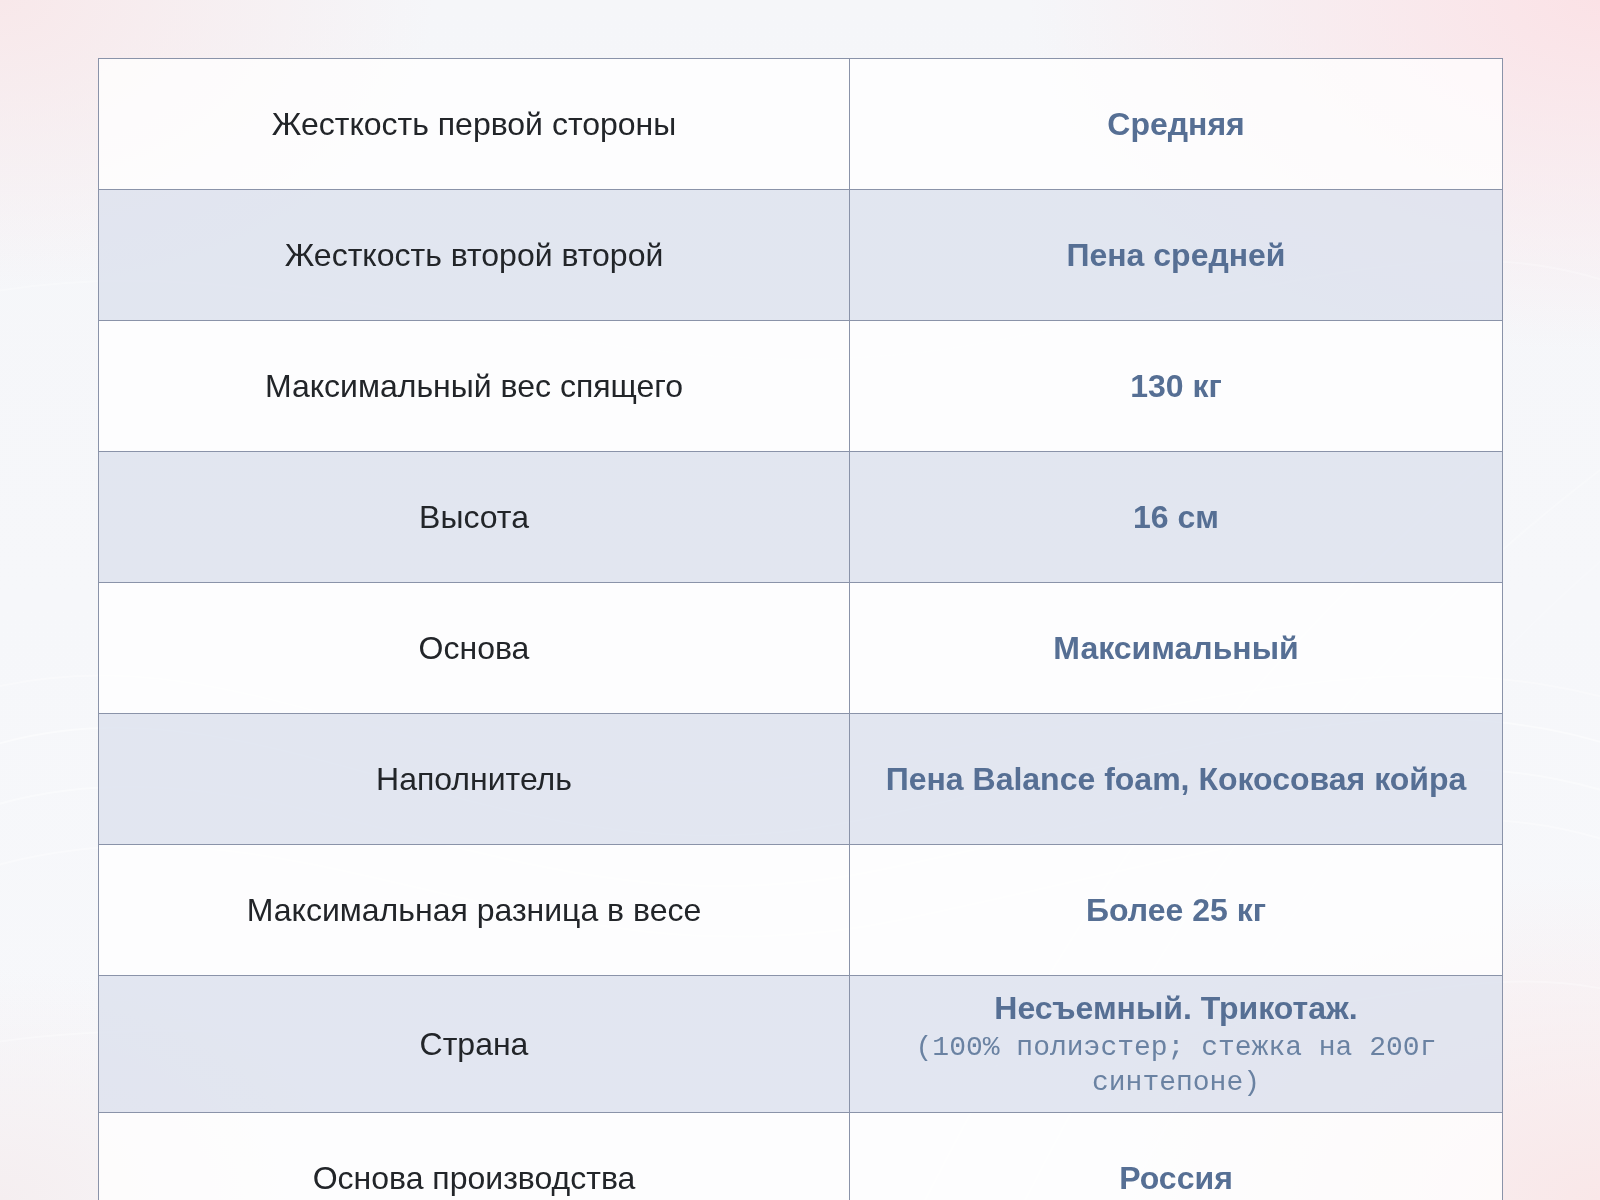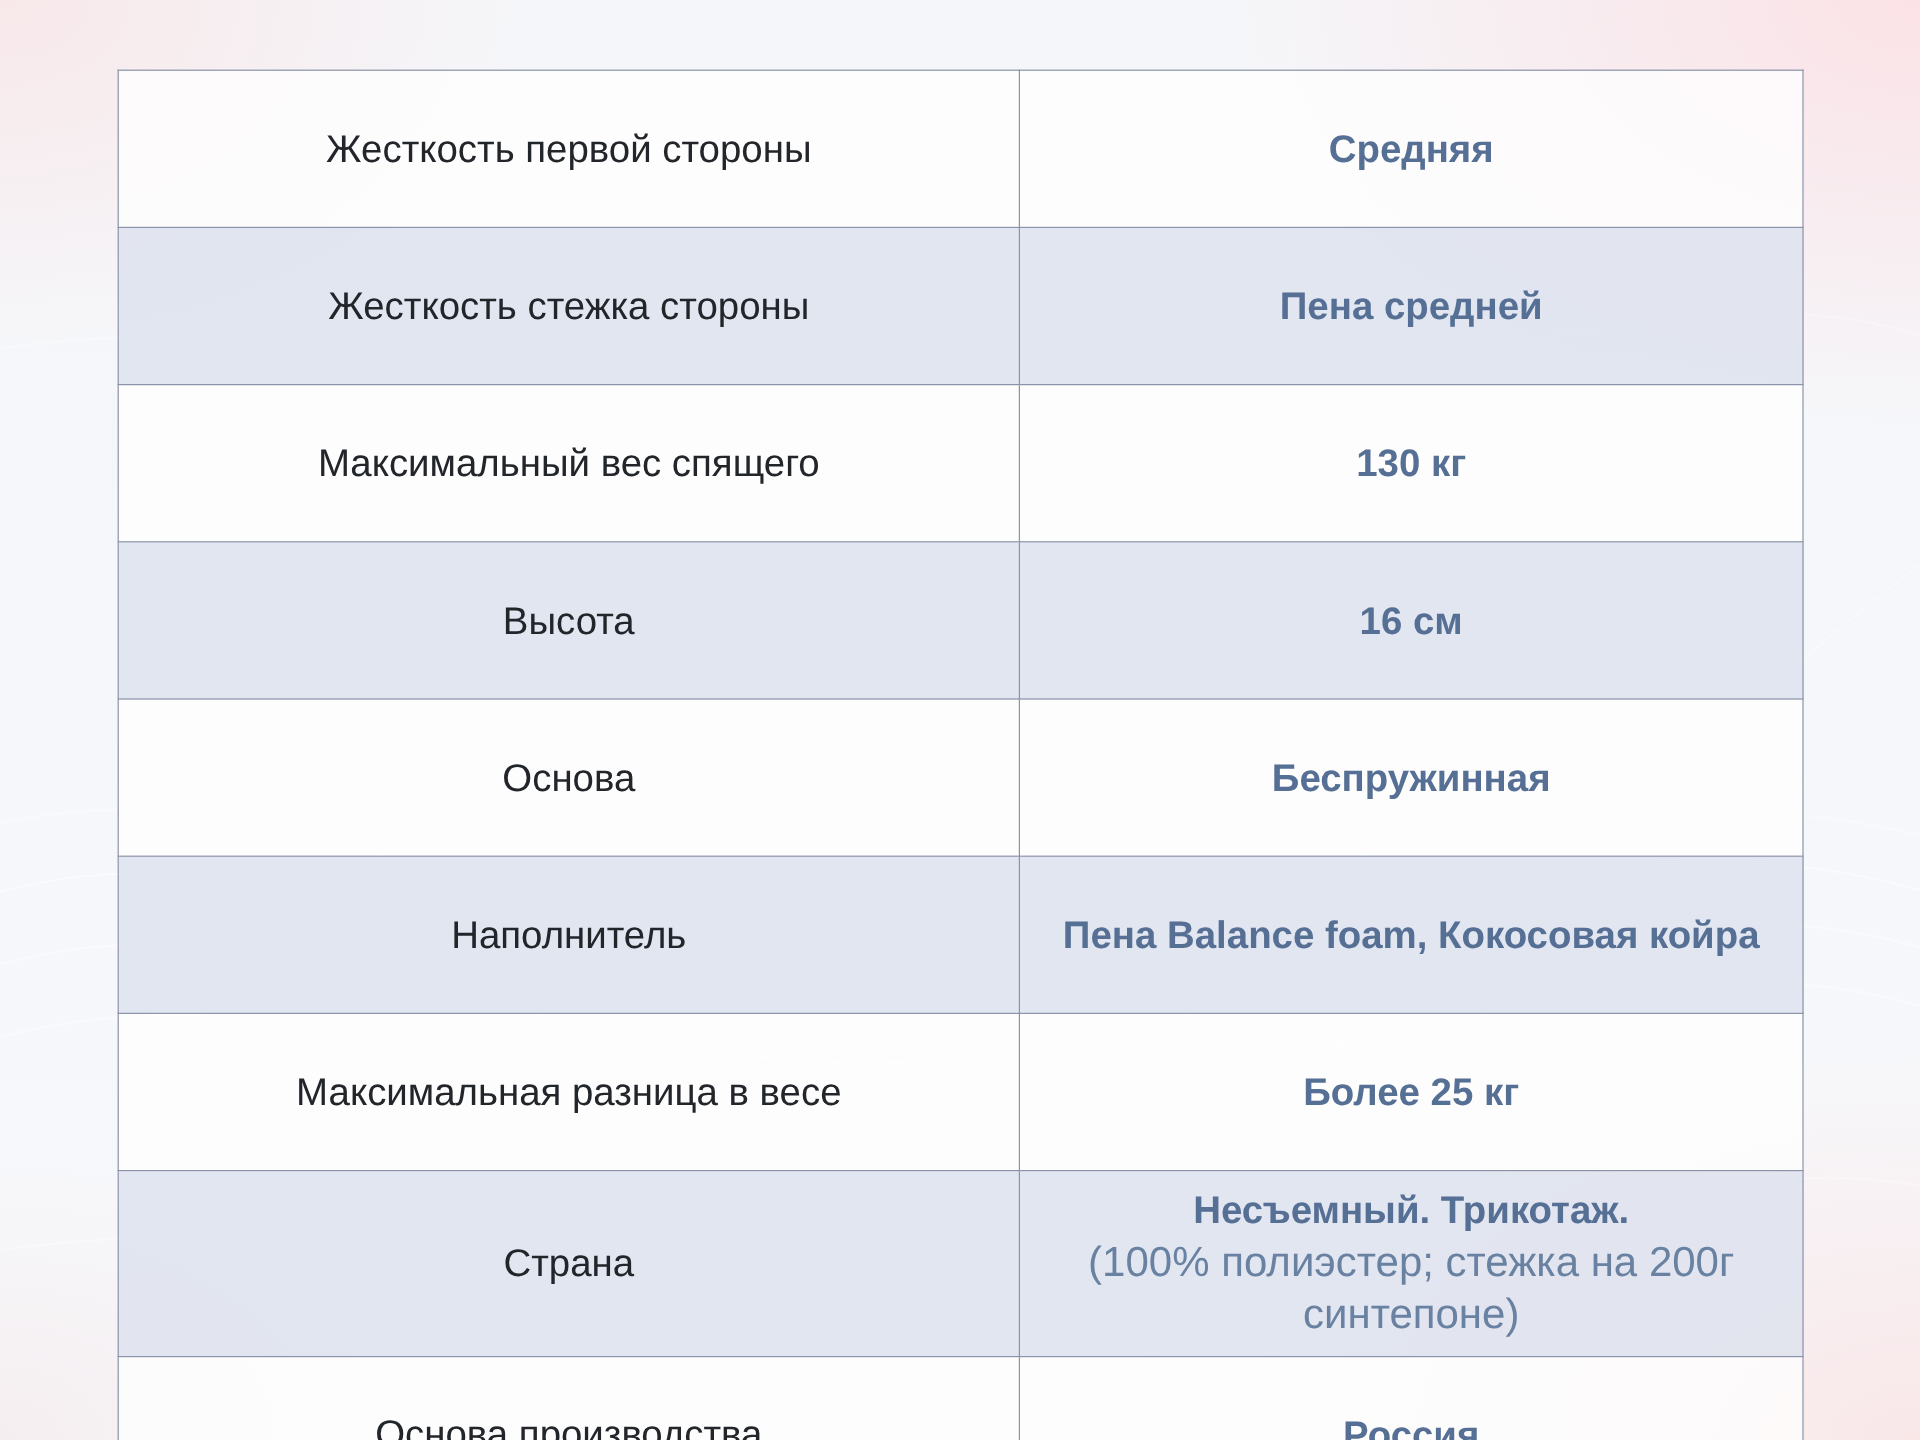--- a/index.html
+++ b/index.html
@@ -39,25 +39,26 @@
     font-weight: 400;
     color: var(--label-text, #222529);
   }
   .value-cell {
     font-size: 32px;
     font-weight: 700;
     color: var(--value-text, #566f94);
   }
   .value-main { line-height: 1.25; }
   .value-note {
-    font-size: 35px;
+    font-size: 28px;
     font-weight: 400;
     line-height: 1.25;
     margin-top: 2px;
     color: var(--note-text, #6a82a2);
+    font-family: Liberation Mono, monospace;
   }
 </style>
 </head>
 <body>
 
 <svg class="waves" viewBox="0 0 1600 1200" xmlns="http://www.w3.org/2000/svg">
   <g fill="none" stroke="#ffffff" stroke-width="2">
     <path d="M -50 760 C 250 640, 480 900, 860 820 S 1450 660, 1700 780" opacity="0.45"></path>
     <path d="M -50 820 C 260 700, 500 950, 880 870 S 1470 710, 1700 830" opacity="0.4"></path>
     <path d="M -50 880 C 280 760, 520 1000, 900 920 S 1480 760, 1700 880" opacity="0.35"></path>
@@ -74,21 +75,21 @@
   <tbody id="specs-body">
   <tr>
     <td class="label-cell">Жесткость первой стороны</td>
     <td class="value-cell">
       <div class="value-main">Средняя</div>
 
     </td>
   </tr>
 
   <tr>
-    <td class="label-cell">Жесткость стежка стороны</td>
+    <td class="label-cell">Жесткость второй второй</td>
     <td class="value-cell">
       <div class="value-main">Пена средней</div>
 
     </td>
   </tr>
 
   <tr>
     <td class="label-cell">Максимальный вес спящего</td>
     <td class="value-cell">
       <div class="value-main">130 кг</div>
@@ -100,21 +101,21 @@
     <td class="label-cell">Высота</td>
     <td class="value-cell">
       <div class="value-main">16 см</div>
 
     </td>
   </tr>
 
   <tr>
     <td class="label-cell">Основа</td>
     <td class="value-cell">
-      <div class="value-main">Беспружинная</div>
+      <div class="value-main">Максимальный</div>
 
     </td>
   </tr>
 
   <tr>
     <td class="label-cell">Наполнитель</td>
     <td class="value-cell">
       <div class="value-main">Пена Balance foam, Кокосовая койра</div>
 
     </td>

